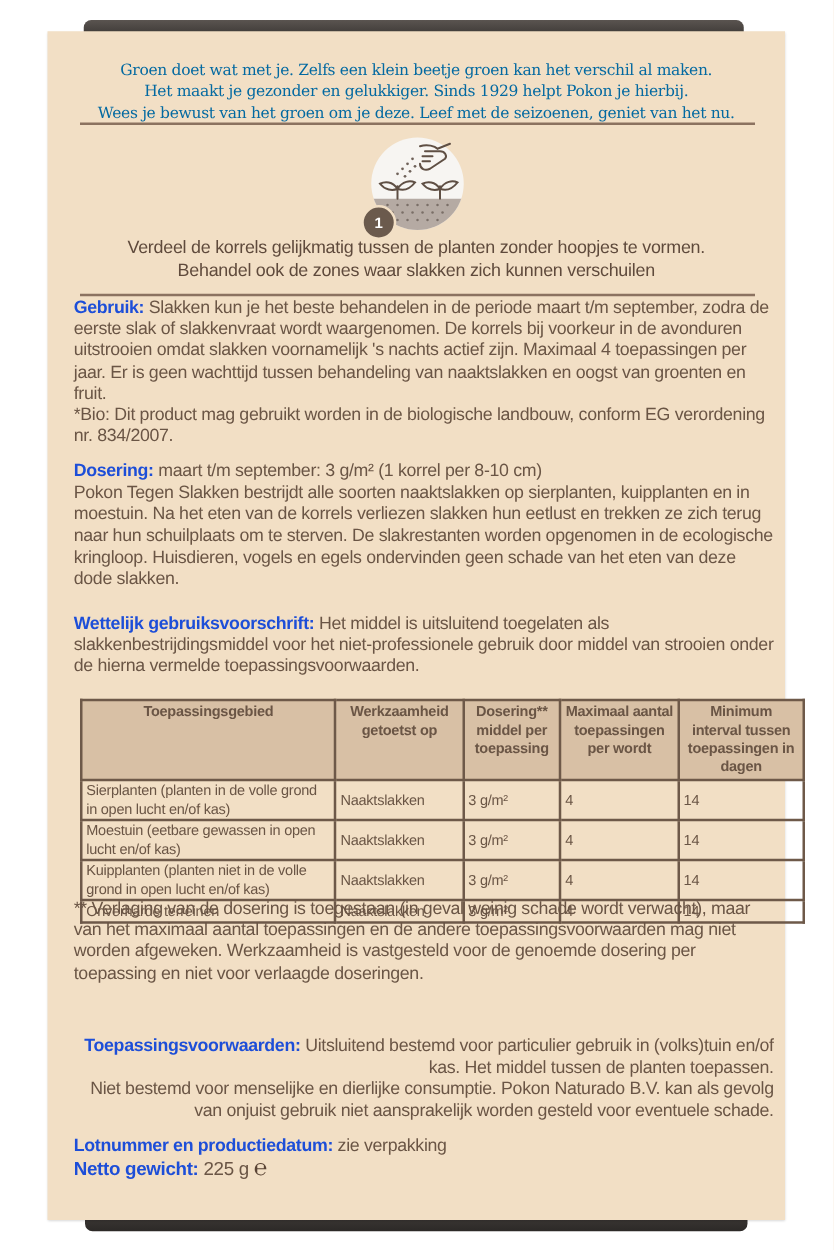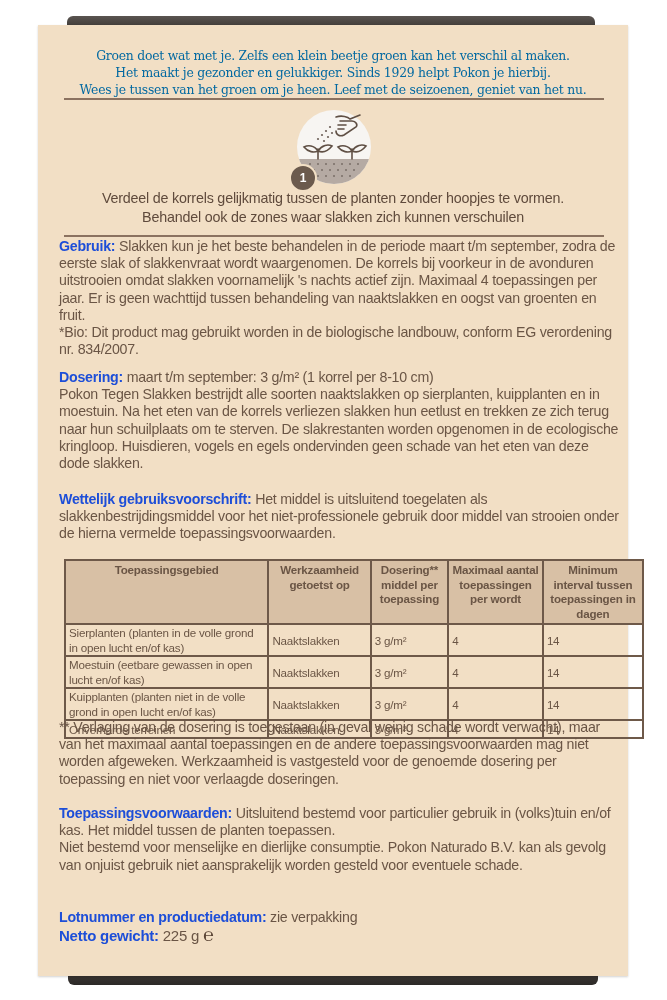--- a/index.html
+++ b/index.html
@@ -56,36 +56,36 @@
   table.usage th, table.usage td { border: 2px solid #6e5949; padding: 0 3px; }
   table.usage th {
     background: #d8c0a5; color: #6a5545; font-weight: bold; vertical-align: top; text-align: center;
     height: 60px; line-height: 14.5px; padding-top: 2px;
   }
   table.usage td { line-height: 15px; }
   table.usage td.area { text-align: left; }
   table.usage tr.r2 td { height: 30px; }
   table.usage tr.r1 td { height: 16px; }
   .t4 { top: 694px; }
-  .t5 { top: 780px; }
+  .t5 { top: 804px; text-align: right; }
   .t6 { top: 884px; }
   .estimate { font-family: "DejaVu Serif", serif; font-size: 18px; color: #5a4435; }
 </style>
 </head>
 <body>
 
 <div class="tab-top"></div>
 <div class="tab-bottom"></div>
 
 <div class="panel">
 
   <div class="slogan">
     <div>Groen doet wat met je. Zelfs een klein beetje groen kan het verschil al maken.</div>
     <div>Het maakt je gezonder en gelukkiger. Sinds 1929 helpt Pokon je hierbij.</div>
-    <div>Wees je tussen van het groen om je heen. Leef met de seizoenen, geniet van het nu.</div>
+    <div>Wees je bewust van het groen om je deze. Leef met de seizoenen, geniet van het nu.</div>
   </div>
 
   <div class="divider d1"></div>
 
   <svg class="illustration" viewBox="0 0 76 76">
     <defs>
         <clipPath id="c">
           <circle cx="38" cy="38" r="37"></circle>
         </clipPath>
       </defs>

